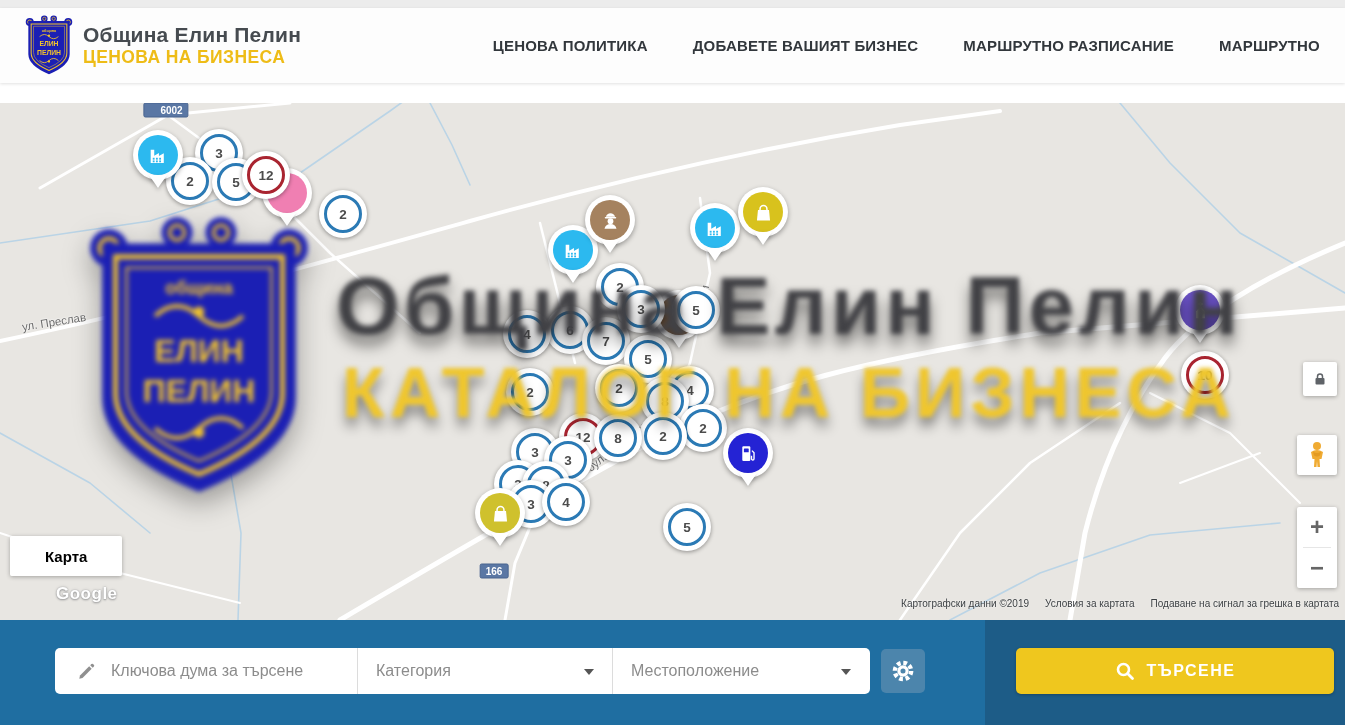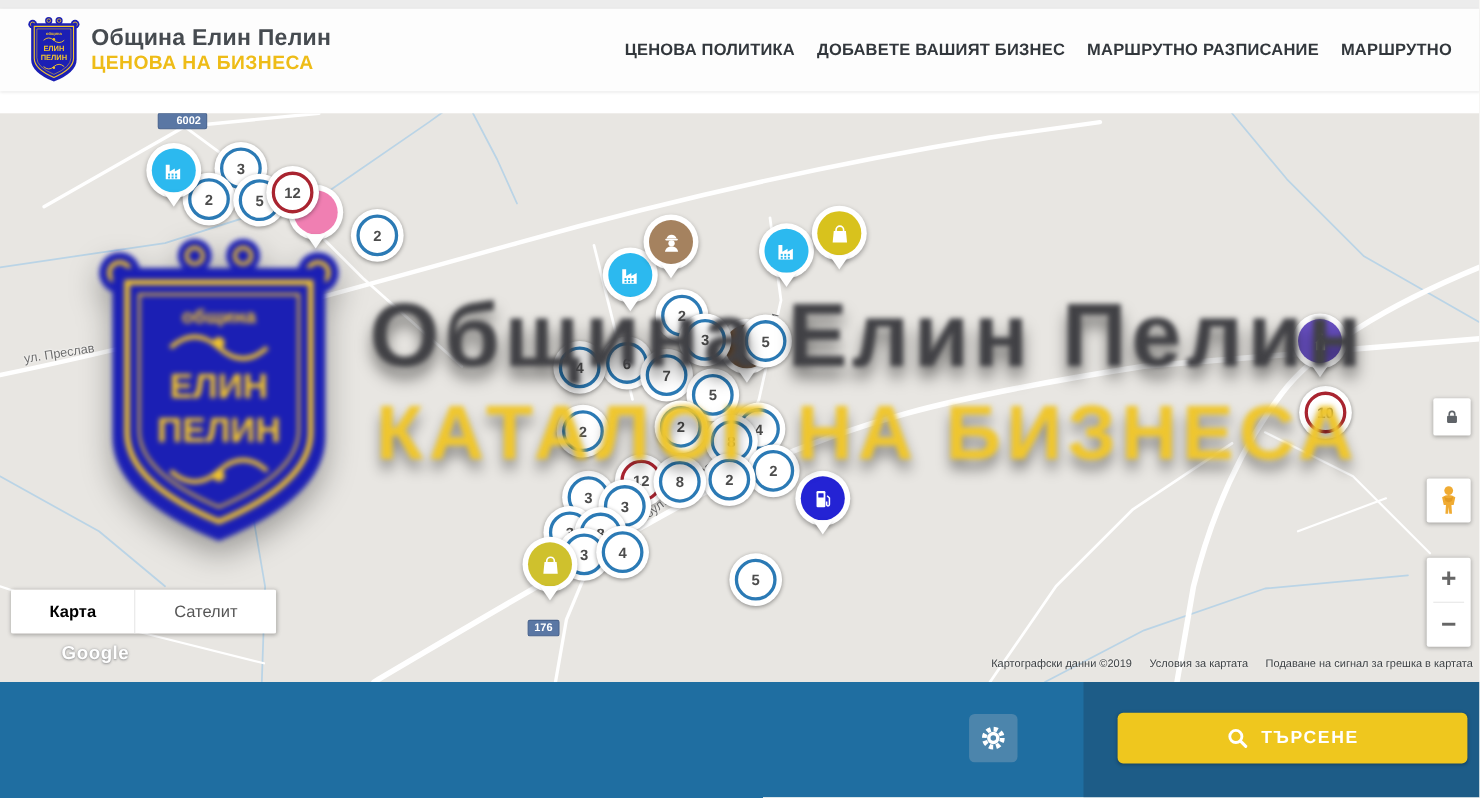--- a/index.html
+++ b/index.html
@@ -7,21 +7,21 @@
   #app { position:relative; width:1345px; height:725px; overflow:hidden; background:#fff; }
 
   
   .top-strip { position:absolute; left:0; top:0; width:100%; height:8px; background:#ececec; }
   header { position:absolute; left:0; top:8px; width:100%; height:75px; background:#fdfdfd;
            display:flex; align-items:center; padding:0 25px; box-shadow:0 1px 3px rgba(0,0,0,.12); z-index:20; }
   .logo-group { display:flex; align-items:center; gap:10px; }
   .logo-crest { width:48px; height:62px; flex:0 0 auto; }
   .site-title { font-size:21px; font-weight:bold; color:#464b50; letter-spacing:.2px; line-height:1.15; }
   .site-subtitle { font-size:17.5px; font-weight:bold; color:#eebc17; letter-spacing:.4px; }
-  nav { margin-left:auto; display:flex; gap:20px; align-items:center; }
+  nav { margin-left:auto; display:flex; gap:45px; align-items:center; }
   nav a { text-decoration:none; font-size:15px; font-weight:bold; color:#32373c; letter-spacing:.2px; cursor:pointer; }
 
   
   #map { position:absolute; left:0; top:103px; width:1345px; height:517px; background:#e8e6e2; overflow:hidden; }
   .roads { position:absolute; left:0; top:0; z-index:1; }
   .roads path { fill:none; stroke-linecap:round; stroke-linejoin:round; }
   .roads .blue { stroke:#bad4e6; stroke-width:1.6; }
   .roads .road { stroke:#ffffff; }
 
   .rlabel { position:absolute; z-index:2; white-space:nowrap; }
@@ -355,38 +355,37 @@
             <svg width="23" height="23" viewBox="0 0 20 20">
               <path fill="none" stroke="#fff" stroke-width="1.2" d="M10 2.8v3.6M8.3 4.4h3.4"></path>
               <path fill="#fff" d="M10 6.2l-3.6 4.4v6.2h7.2v-6.2z"></path>
               <rect x="8.9" y="12.8" width="2.2" height="4" fill="#6a51c6"></rect>
             </svg>
           </div>
         </div>
       </div>
     <div id="layer-labels">
         <span class="rlabel badge" style="left: 166px; top: 7px; padding-left: 16px;">6002</span>
-        <span class="rlabel badge" style="left: 494px; top: 468px;">176</span>
+        <span class="rlabel badge" style="left: 494px; top: 468px;">166</span>
         <span class="rlabel street" style="left: 22px; top: 218px; transform: rotate(-9deg);">ул. Преслав</span>
         <span class="rlabel street" style="left: 588px; top: 360px; transform: rotate(-38deg);">бул. „Новосел</span>
         <span class="rlabel street" style="left: 700px; top: 195px; transform: rotate(-74deg);">ции</span>
       </div>
 
     <svg class="wm-logo" viewBox="0 0 100 132">
       <use href="#crest-shapes"></use>
       <text class="crest-txt" x="50" y="36" font-size="8">община</text>
       <text class="crest-txt" x="50" y="67" font-size="14.5">ЕЛИН</text>
       <text class="crest-txt" x="50" y="85" font-size="14.5">ПЕЛИН</text>
     </svg>
     <div class="wm-line1">Община Елин Пелин</div>
     <div class="wm-line2">КАТАЛОГ НА БИЗНЕСА</div>
 
     <div class="maptype">
       <div class="mt active">Карта</div>
-      <div class="mt inactive">Сателит</div>
     </div>
 
     <div class="google-logo">Google</div>
 
     <div class="attribution">
       <span>Картографски данни ©2019</span>
       <a>Условия за картата</a>
       <a>Подаване на сигнал за грешка в картата</a>
     </div>
 
@@ -408,20 +407,37 @@
     <div class="ctrl ctrl-zoom">
       <div class="zoombtn">+</div>
       <div class="zoomdiv"></div>
       <div class="zoombtn">−</div>
     </div>
   </div>
 
   <div class="bottom-bar">
     <div class="right-panel"></div>
 
+    <div class="search-bar">
+      <div class="seg seg-keyword">
+        <svg width="20" height="20" viewBox="0 0 20 20">
+          <path d="M3 14.5 l9.2-9.2 2.5 2.5 -9.2 9.2 L2.3 17.7 z" fill="#8f8f8f"></path>
+          <path d="M13.2 4.3 l1.2-1.2 a1.2 1.2 0 0 1 1.7 0 l0.8 0.8 a1.2 1.2 0 0 1 0 1.7 l-1.2 1.2 z" fill="#8f8f8f"></path>
+        </svg>
+        <input type="text" placeholder="Ключова дума за търсене" style="">
+      </div>
+      <div class="seg seg-select seg-cat">
+        <span class="sel-text">Категория</span>
+        <span class="chev"></span>
+      </div>
+      <div class="seg seg-select seg-loc">
+        <span class="sel-text">Местоположение</span>
+        <span class="chev"></span>
+      </div>
+    </div>
 
     <button class="gear-btn">
       <svg width="24" height="24" viewBox="0 0 22 22">
         <circle cx="11" cy="11" r="7.5" fill="none" stroke="#fff" stroke-width="4" stroke-dasharray="3.4 2.5"></circle>
         <circle cx="11" cy="11" r="5.2" fill="#fff"></circle>
         <circle cx="11" cy="11" r="2.3" fill="#4c85ac"></circle>
       </svg>
     </button>
 
     <button class="search-btn">

